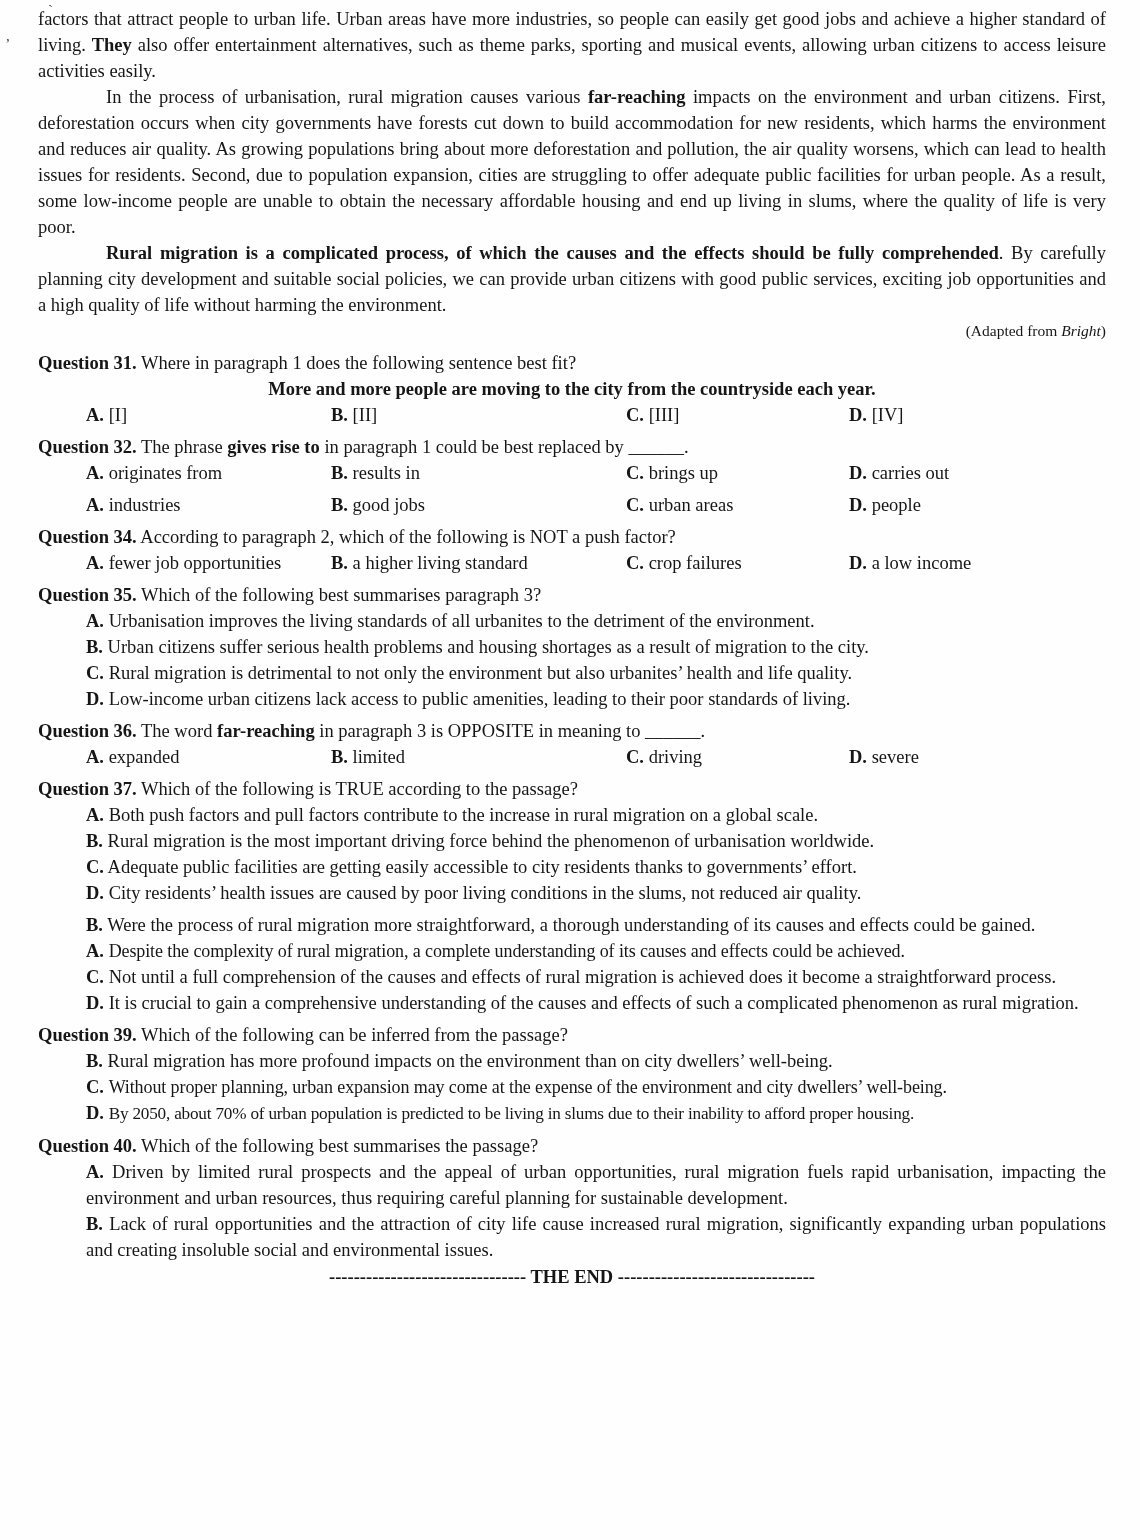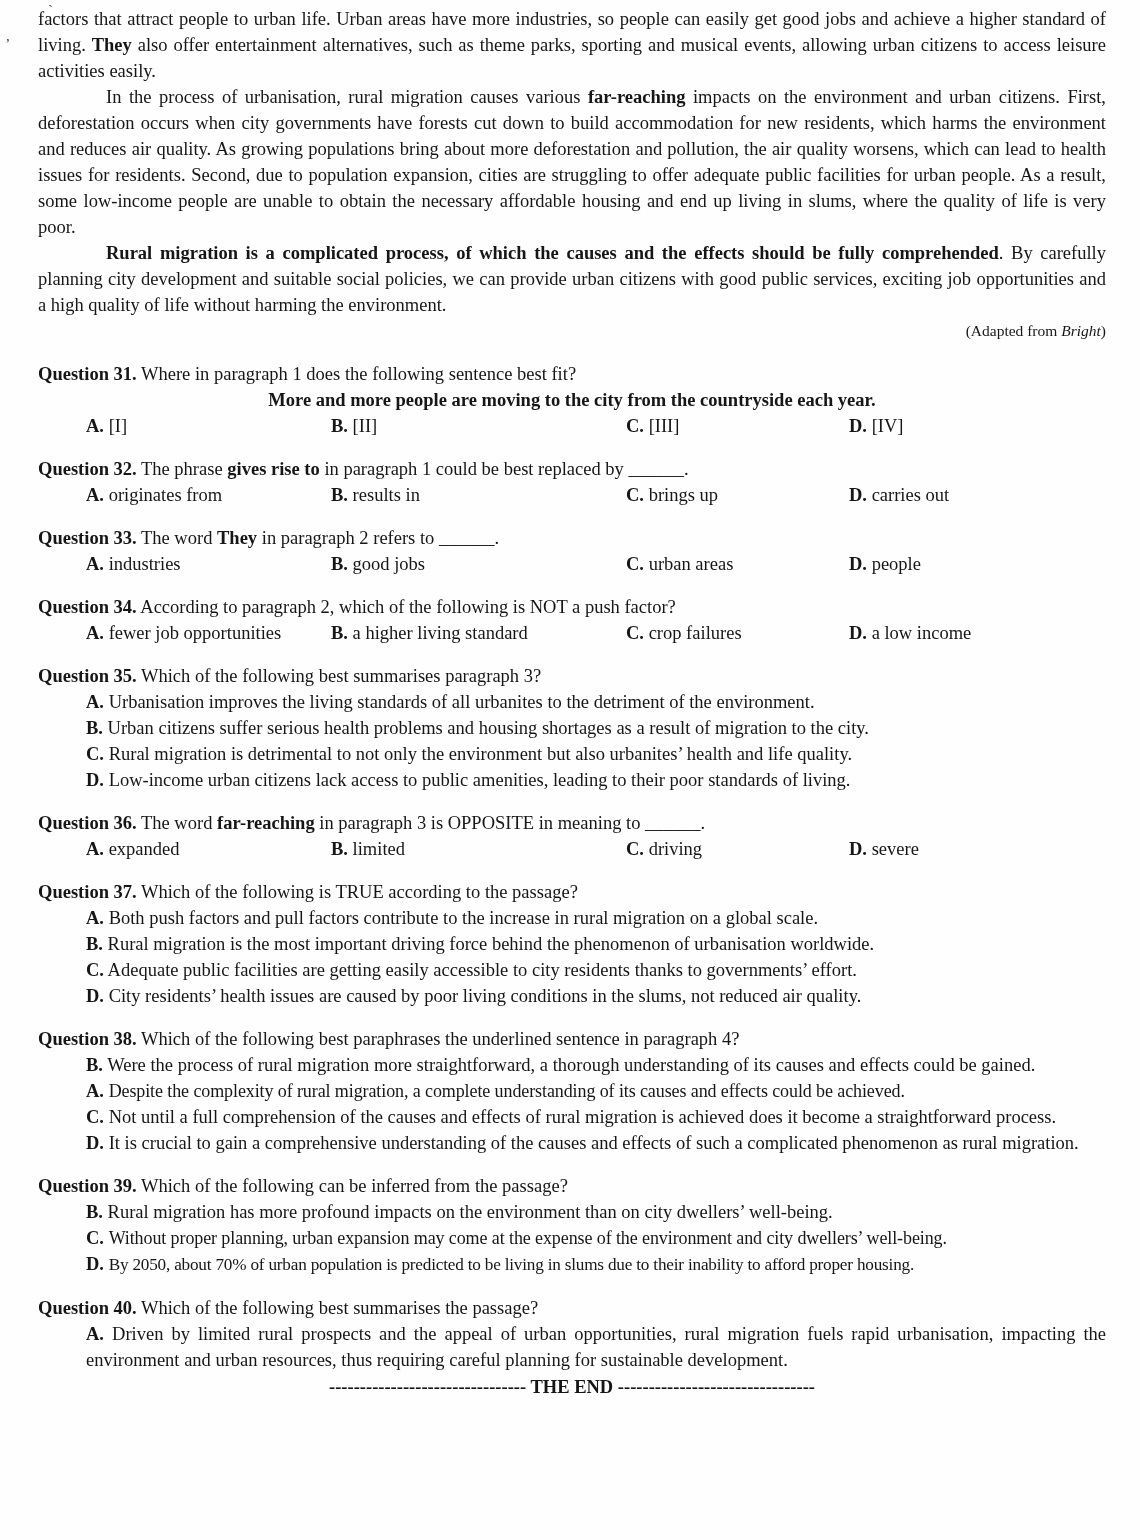--- a/index.html
+++ b/index.html
@@ -14,21 +14,21 @@
     font-family:"Liberation Serif","DejaVu Serif",serif;
     font-size:18.5px;
     overflow:hidden;
   }
   .page p{margin:0;line-height:26px;}
   .just{text-align:justify;}
   .ind{text-indent:68px;}
   .bu{font-weight:bold;text-decoration-thickness:2px;text-underline-offset:3px;}
   .attribution{text-align:right;font-size:15.5px;line-height:24px;}
   .attribution i{font-style:italic;}
-  .q{margin-top:17px;}
+  .q{margin-top:6px;}
   .qnum{font-weight:bold;}
   .inserted{text-align:center;font-weight:bold;}
   .opts4{display:grid;grid-template-columns:245px 295px 223px auto;padding-left:48px;line-height:26px;}
   .optb{padding-left:48px;line-height:26px;text-align:justify;}
   .hang{padding-left:78px;text-indent:-30px;}
   .ol{font-weight:bold;}
   .fit1{font-size:18px;letter-spacing:-0.1px;}
   .fit2{font-size:17.2px;letter-spacing:-0.2px;}
   .footer{text-align:center;font-weight:bold;line-height:28px;}
   .artifact{position:absolute;color:#444;font-size:15px;}
@@ -65,21 +65,20 @@
     <p><b class="qnum">Question 32.</b> <span>The phrase </span><span class="bu">gives rise to</span><span> in paragraph 1 could be best replaced by ______.</span></p>
     <div class="opts4">
       <span><b class="ol">A.</b> <span>originates from</span></span>
       <span><b class="ol">B.</b> <span>results in</span></span>
       <span><b class="ol">C.</b> <span>brings up</span></span>
       <span><b class="ol">D.</b> <span>carries out</span></span>
     </div>
   </div>
 
   <div class="q">
-    <p><b class="qnum">Question 33.</b> <span>The word </span><span class="bu">They</span><span> in paragraph 2 refers to ______.</span></p>
     <div class="opts4">
       <span><b class="ol">A.</b> <span>industries</span></span>
       <span><b class="ol">B.</b> <span>good jobs</span></span>
       <span><b class="ol">C.</b> <span>urban areas</span></span>
       <span><b class="ol">D.</b> <span>people</span></span>
     </div>
   </div>
 
   <div class="q">
     <p><b class="qnum">Question 34.</b> <span>According to paragraph 2, which of the following is NOT a push factor?</span></p>
@@ -111,34 +110,34 @@
 
   <div class="q">
     <p><b class="qnum">Question 37.</b> <span>Which of the following is TRUE according to the passage?</span></p>
     <p class="optb"><b class="ol">A.</b> <span>Both push factors and pull factors contribute to the increase in rural migration on a global scale.</span></p>
     <p class="optb"><b class="ol">B.</b> <span>Rural migration is the most important driving force behind the phenomenon of urbanisation worldwide.</span></p>
     <p class="optb"><b class="ol">C.</b> <span>Adequate public facilities are getting easily accessible to city residents thanks to governments’ effort.</span></p>
     <p class="optb"><b class="ol">D.</b> <span>City residents’ health issues are caused by poor living conditions in the slums, not reduced air quality.</span></p>
   </div>
 
   <div class="q">
-    <p><b class="qnum">Question 38.</b> <span>Which of the following best paraphrases the underlined sentence in paragraph 4?</span></p>
     <p class="optb hang"><b class="ol">B.</b> <span>Were the process of rural migration more straightforward, a thorough understanding of its causes and effects could be gained.</span></p>
     <p class="optb hang"><b class="ol">A.</b> <span class="fit1">Despite the complexity of rural migration, a complete understanding of its causes and effects could be achieved.</span></p>
     <p class="optb hang"><b class="ol">C.</b> <span>Not until a full comprehension of the causes and effects of rural migration is achieved does it become a straightforward process.</span></p>
     <p class="optb hang"><b class="ol">D.</b> <span>It is crucial to gain a comprehensive understanding of the causes and effects of such a complicated phenomenon as rural migration.</span></p>
   </div>
 
   <div class="q">
     <p><b class="qnum">Question 39.</b> <span>Which of the following can be inferred from the passage?</span></p>
     <p class="optb"><b class="ol">B.</b> <span>Rural migration has more profound impacts on the environment than on city dwellers’ well-being.</span></p>
     <p class="optb"><b class="ol">C.</b> <span class="fit1">Without proper planning, urban expansion may come at the expense of the environment and city dwellers’ well-being.</span></p>
     <p class="optb"><b class="ol">D.</b> <span class="fit2">By 2050, about 70% of urban population is predicted to be living in slums due to their inability to afford proper housing.</span></p>
   </div>
 
   <div class="q">
     <p><b class="qnum">Question 40.</b> <span>Which of the following best summarises the passage?</span></p>
     <p class="optb"><b class="ol">A.</b> <span>Driven by limited rural prospects and the appeal of urban opportunities, rural migration fuels rapid urbanisation, impacting the environment and urban resources, thus requiring careful planning for sustainable development.</span></p>
+    <p class="optb"><b class="ol">B.</b> <span>Lack of rural opportunities and the attraction of city life cause increased rural migration, significantly expanding urban populations and creating insoluble social and environmental issues.</span></p>
   </div>
 
   <div class="footer">-------------------------------- THE END --------------------------------</div>
 
 </div>
 
 </body></html>

